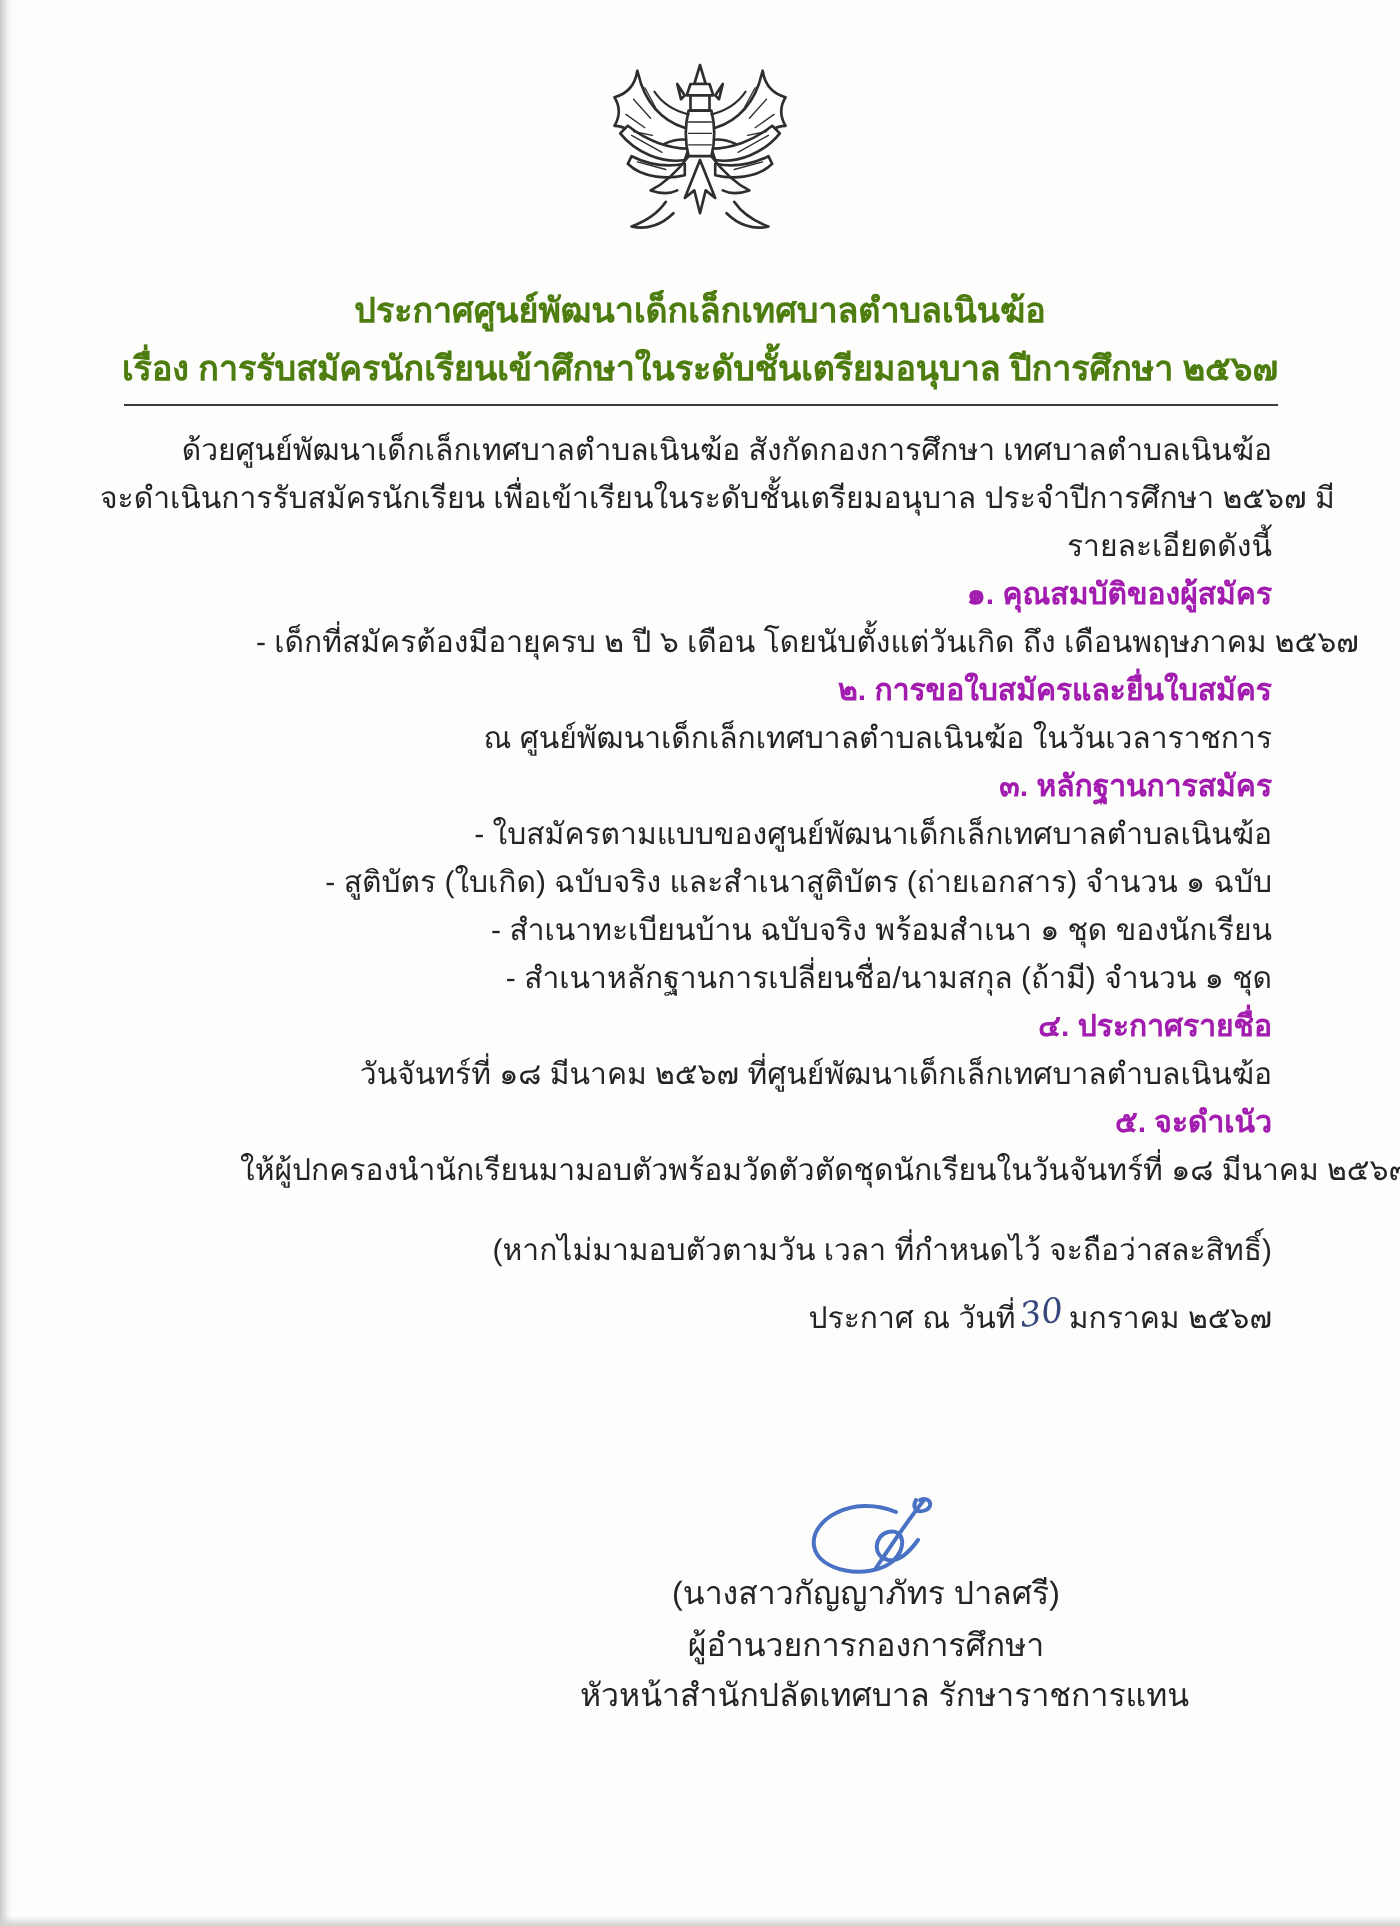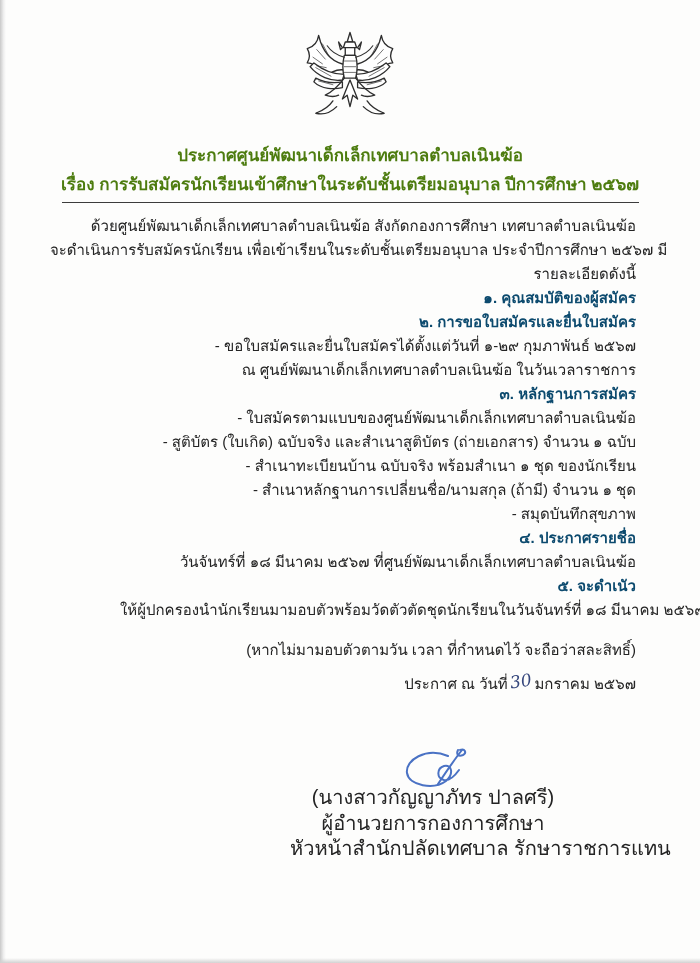--- a/index.html
+++ b/index.html
@@ -14,36 +14,36 @@
     background:linear-gradient(0deg,#d2d2d2,rgba(255,255,255,0));}
   .emblem-wrap{position:absolute;top:30px;left:0;width:100%;text-align:center;}
   .title{position:absolute;left:0;width:100%;text-align:center;font-weight:bold;
     font-size:17px;line-height:26px;color:#4d7c0f;}
   .title1{top:143px;}
   .title2{top:172px;}
   .rule{position:absolute;top:202px;left:62px;width:577px;border-top:1.6px solid #3c3c3c;}
   .body-text{position:absolute;top:214px;left:50px;width:586px;font-size:15px;line-height:24px;text-align:right;}
   .line{white-space:nowrap;}
   .indent-first{padding-left:38px;}
-  .sec-head{font-weight:bold;padding-left:55px;color:#0c4a6e;}
+  .sec-head{font-weight:bold;padding-left:55px;color:#a21caf;}
   .item{padding-left:78px;}
   .subline{padding-left:88px;}
   .plainline{padding-left:88px;}
   .hand1{padding-left:70px;}
   .hand2{padding-left:80px;}
   .note{padding-left:63px;margin-top:16px;}
   .issued{padding-left:230px;margin-top:9px;}
   .handwritten-day{
     display:inline-block;color:#36477d;font-size:17px;font-style:italic;
     font-family:"DejaVu Serif",serif;transform:rotate(-9deg);margin:0 3px 0 2px;
     position:relative;top:-2px;
   }
   .sig-ink{position:absolute;top:744px;left:392px;}
   .sign-block{position:absolute;top:785px;left:290px;width:286px;text-align:center;
-    font-size:20px;line-height:25.5px;}
+    font-size:16px;line-height:25.5px;}
   svg .thin{stroke-width:0.7;}
 </style>
 </head>
 <body>
 
 <div class="page">
   <div class="edge-left"></div>
   <div class="edge-bottom"></div>
 
   <div class="emblem-wrap">
@@ -74,31 +74,30 @@
   <div class="title title1">ประกาศศูนย์พัฒนาเด็กเล็กเทศบาลตำบลเนินฆ้อ</div>
   <div class="title title2">เรื่อง การรับสมัครนักเรียนเข้าศึกษาในระดับชั้นเตรียมอนุบาล ปีการศึกษา ๒๕๖๗</div>
   <div class="rule"></div>
 
   <div class="body-text">
     <div class="line indent-first">ด้วยศูนย์พัฒนาเด็กเล็กเทศบาลตำบลเนินฆ้อ สังกัดกองการศึกษา เทศบาลตำบลเนินฆ้อ</div>
     <div class="line">จะดำเนินการรับสมัครนักเรียน เพื่อเข้าเรียนในระดับชั้นเตรียมอนุบาล ประจำปีการศึกษา ๒๕๖๗ มี</div>
     <div class="line">รายละเอียดดังนี้</div>
 
     <div class="line sec-head"><span>๑.</span> <span>คุณสมบัติของผู้สมัคร</span></div>
+    <div class="line item">- เด็กที่สมัครต้องมีอายุครบ ๒ ปี ๖ เดือน โดยนับตั้งแต่วันเกิด ถึง เดือนพฤษภาคม ๒๕๖๗</div>
 
     <div class="line sec-head"><span>๒.</span> <span>การขอใบสมัครและยื่นใบสมัคร</span></div>
-    <div class="line item">- ขอใบสมัครและยื่นใบสมัครได้ตั้งแต่วันที่ ๑-๒๙ กุมภาพันธ์ ๒๕๖๗</div>
     <div class="line subline">ณ ศูนย์พัฒนาเด็กเล็กเทศบาลตำบลเนินฆ้อ ในวันเวลาราชการ</div>
 
     <div class="line sec-head"><span>๓.</span> <span>หลักฐานการสมัคร</span></div>
     <div class="line item">- ใบสมัครตามแบบของศูนย์พัฒนาเด็กเล็กเทศบาลตำบลเนินฆ้อ</div>
     <div class="line item">- สูติบัตร (ใบเกิด) ฉบับจริง และสำเนาสูติบัตร (ถ่ายเอกสาร) จำนวน ๑ ฉบับ</div>
     <div class="line item">- สำเนาทะเบียนบ้าน ฉบับจริง พร้อมสำเนา ๑ ชุด ของนักเรียน</div>
     <div class="line item">- สำเนาหลักฐานการเปลี่ยนชื่อ/นามสกุล (ถ้ามี) จำนวน ๑ ชุด</div>
-    <div class="line item">- สมุดบันทึกสุขภาพ</div>
 
     <div class="line sec-head"><span>๔.</span> <span>ประกาศรายชื่อ</span></div>
     <div class="line plainline">วันจันทร์ที่ ๑๘ มีนาคม ๒๕๖๗  ที่ศูนย์พัฒนาเด็กเล็กเทศบาลตำบลเนินฆ้อ</div>
 
     <div class="line sec-head"><span>๕.</span> <span>จะดำเนัว</span></div>
     <div class="line hand1">ให้ผู้ปกครองนำนักเรียนมามอบตัวพร้อมวัดตัวตัดชุดนักเรียนในวันจันทร์ที่ ๑๘ มีนาคม ๒๕๖๗</div>
     <div class="line note">(หากไม่มามอบตัวตามวัน เวลา ที่กำหนดไว้ จะถือว่าสละสิทธิ์)</div>
 
     <div class="line issued">
       <span>ประกาศ ณ วันที่</span><span class="handwritten-day">30</span><span>มกราคม ๒๕๖๗</span>

